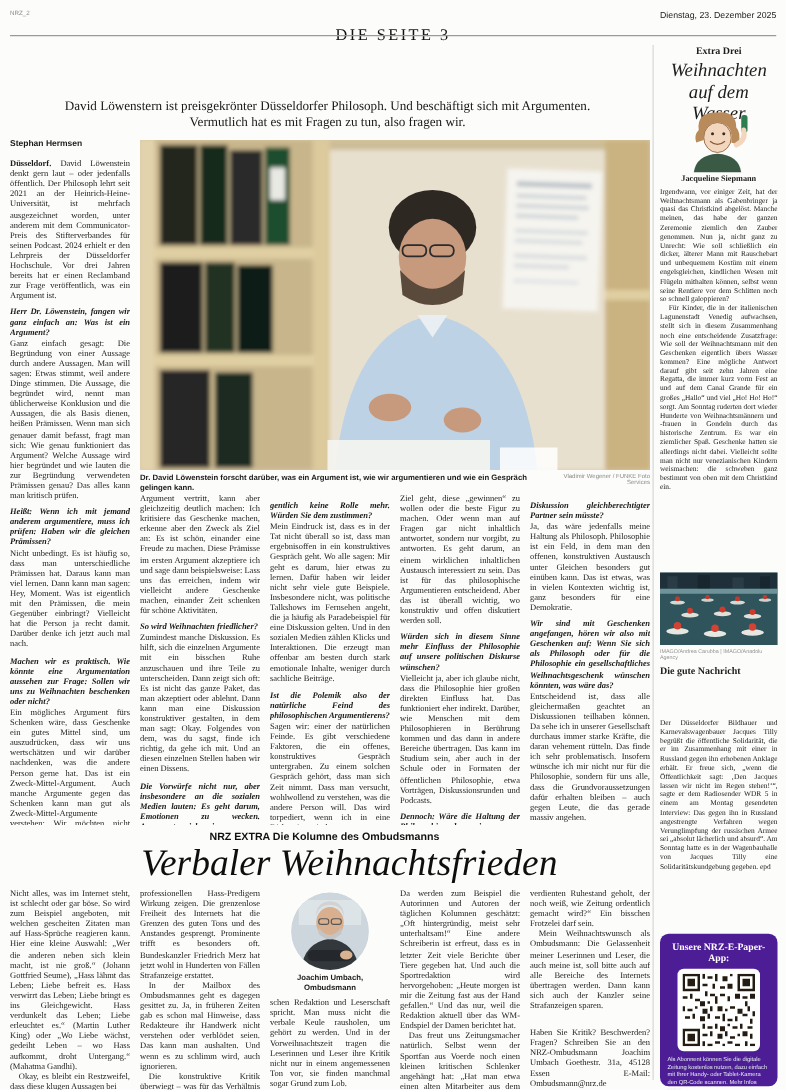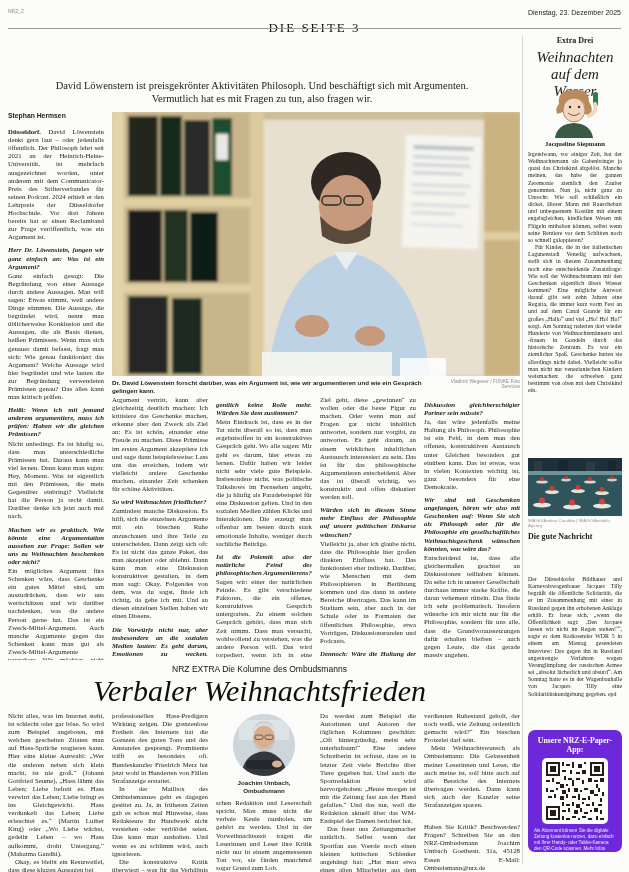--- a/index.html
+++ b/index.html
@@ -36,23 +36,23 @@
   .mcol p,.ocol p,.sb-body p,.gn-body p{margin:0;}
   .q{font-weight:bold;font-style:italic;margin:5px 0 1px 0 !important;}
   .indent{text-indent:7px;}
   .byline{font-family:"Liberation Sans","DejaVu Sans",sans-serif;font-weight:bold;
           font-size:6.8px;margin:0 0 8px 0 !important;text-align:left;}
   .lead{font-weight:bold;}
   .contact{margin-top:14px !important;}
 
   
   .omb-kicker{position:absolute;top:664px;left:0;width:519px;text-align:center;
-              font-weight:normal;font-size:8.5px;color:#111;}
+              font-weight:bold;font-size:8.5px;color:#111;}
   .omb-head{position:absolute;top:674px;left:0;width:519px;text-align:center;
-            font-size:30px;font-style:italic;color:#0e0e0e;white-space:nowrap;}
+            font-size:30px;font-style:italic;color:#0e0e0e;white-space:nowrap;padding-left:20px;}
   #ocol1{left:8px;top:712px;height:160px;}
   #ocol2{left:112px;top:712px;height:160px;}
   #ocol3{left:216px;top:712px;height:160px;}
   #ocol4{left:320px;top:712px;height:160px;}
   #ocol5{left:424px;top:712px;height:160px;}
   .portrait{width:62px;height:62px;border-radius:50%;overflow:hidden;margin:2px auto 3px auto;background:#cfd8de;}
   .portrait-cap{font-family:"Liberation Sans","DejaVu Sans",sans-serif;font-weight:bold;
                 font-size:6.2px;text-align:center;margin:0 0 4px 0 !important;}
 
   
@@ -60,38 +60,38 @@
   .sb-label{top:36px;text-align:center;font-weight:bold;font-size:8px;}
   .sb-head{top:49px;text-align:center;font-style:italic;font-size:15px;line-height:17px;}
   .sb-cartoon{top:86px;text-align:center;}
   .sb-author{top:140px;text-align:center;font-weight:bold;font-size:6.6px;}
   .sb-body{top:151px;height:304px;overflow:hidden;font-size:5.9px;line-height:7.15px;text-align:justify;}
   .sb-photo{top:458px;height:58px;overflow:hidden;background:#2a4a52;}
   .sb-photocredit{top:518px;font-size:4.3px;color:#949494;}
   .gn-label{top:532px;text-align:left;font-weight:bold;font-size:8px;}
   .gn-head{top:545px;text-align:center;font-size:11.5px;line-height:13px;}
   .gn-body{top:576px;height:160px;overflow:hidden;font-size:5.9px;line-height:7.15px;text-align:justify;}
-  .app-box{top:730px;height:122px;background:#6d28d9;border-radius:7px;padding:5px 6px;box-sizing:border-box;}
+  .app-box{top:747px;height:122px;background:#4c1d95;border-radius:7px;padding:5px 6px;box-sizing:border-box;}
   .app-title{color:#fff;font-weight:bold;font-size:7.8px;text-align:center;margin:1px 0 4px 0;}
   .qr-wrap{width:66px;height:66px;background:#fff;border-radius:5px;margin:0 auto;padding:4px;box-sizing:border-box;}
   .app-text{color:#e9f2ee;font-size:4.6px;line-height:5.9px;margin-top:4px;text-align:left;}
   .app-url{font-weight:bold;color:#ffffff;}
 </style>
 </head>
 <body>
 
 <div class="page">
 
   <div class="mast-edition sans">NRZ_2</div>
   <div class="mast-title">DIE SEITE 3</div>
   <div class="mast-date sans">Dienstag, 23. Dezember 2025</div>
   <div class="mast-rule"></div>
   <div class="v-divider"></div>
 
-  <div class="subhead">David Löwenstern ist preisgekrönter Aktivitäten Philosoph. Und beschäftigt sich mit Argumenten. Vermutlich hat es mit Fragen zu tun, also fragen wir.</div>
+  <div class="subhead">David Löwenstern ist preisgekrönter Düsseldorfer Philosoph. Und beschäftigt sich mit Argumenten. Vermutlich hat es mit Fragen zu tun, also fragen wir.</div>
 
   <div class="photo">
     <svg width="408" height="264" viewBox="0 0 408 264">
       <defs>
           <filter id="b1">
             <feGaussianBlur stdDeviation="1.6"></feGaussianBlur>
           </filter>
         </defs>
       <rect width="408" height="264" fill="#d9cba6"></rect>
       <g filter="url(#b1)">

